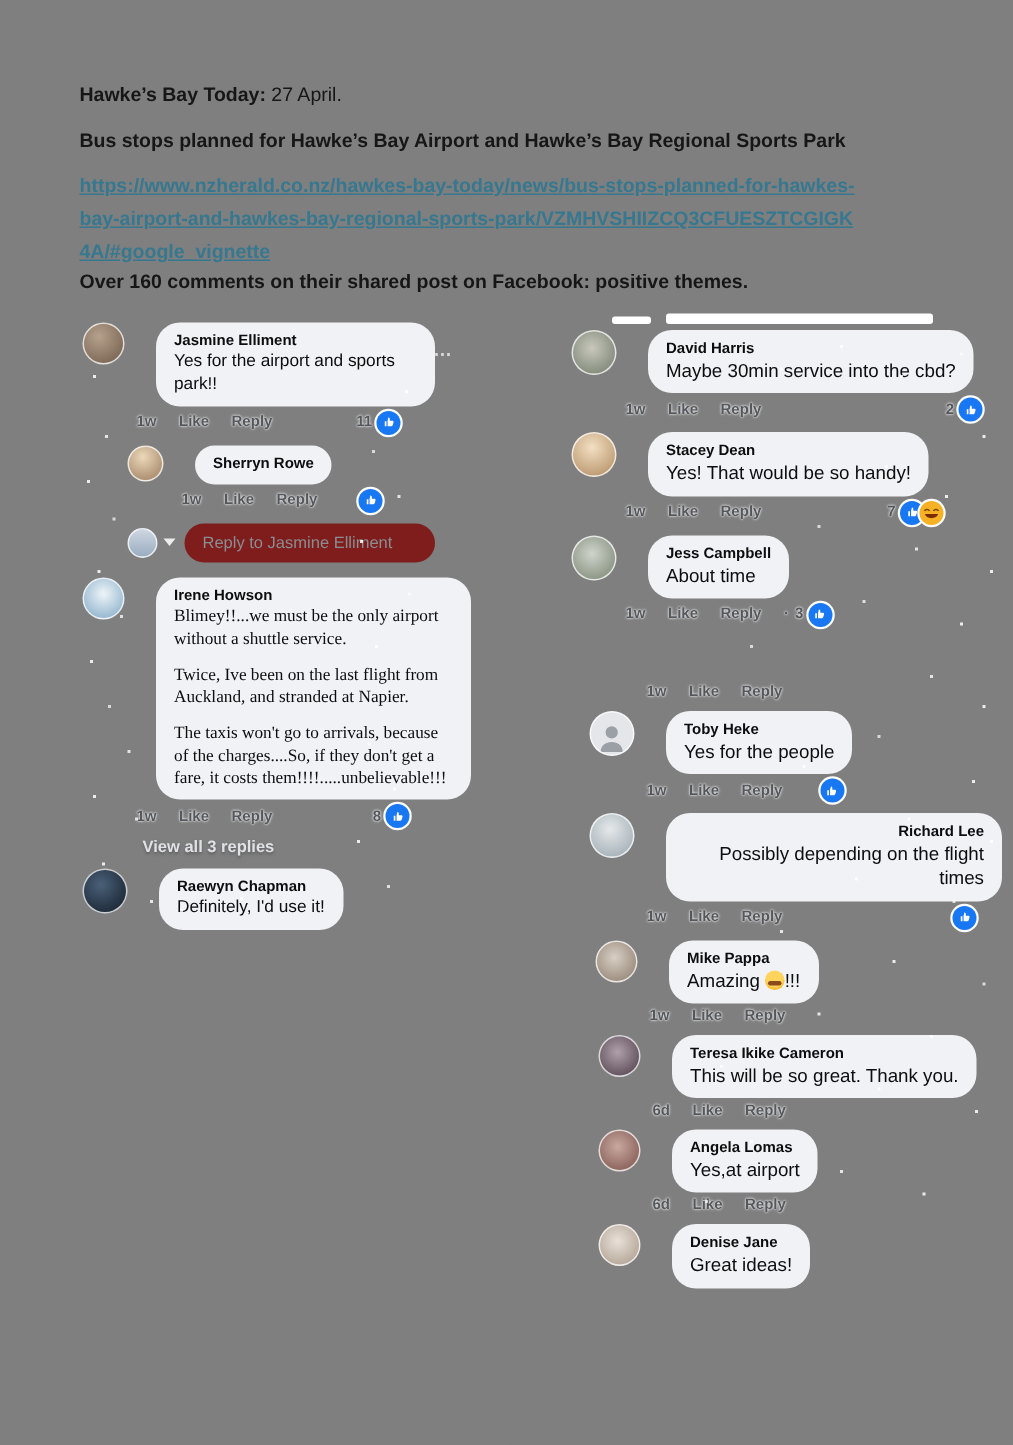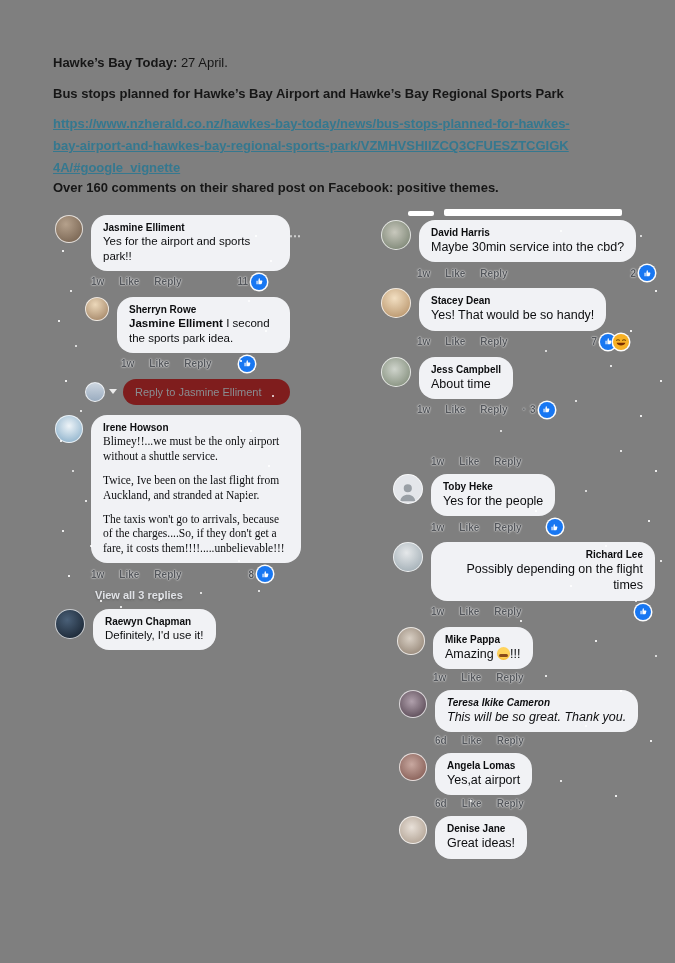--- a/index.html
+++ b/index.html
@@ -19,21 +19,21 @@
     color:#35788f;text-decoration:underline;font-size:13px;line-height:22px;font-weight:600;
   }
   #summary{top:180px;font-weight:700;}
 
   
   .col{position:absolute;}
   #col-left{left:55px;top:215px;width:235px;}
   #col-right{left:381px;top:220px;width:292px;}
 
   
-  .comment{display:flex;gap:8px;}
+  .comment{display:flex;gap:21px;}
   .avatar{
     border-radius:50%;flex-shrink:0;width:28px;height:28px;
     border:1px solid rgba(255,255,255,.75);box-sizing:border-box;
   }
   .av-sm{width:24px;height:24px;}
   .bubble{
     background:#f1f2f5;border-radius:16px;padding:6px 12px 7px;
     display:inline-block;max-width:190px;
   }
   .bub-r{max-width:226px;}
@@ -186,21 +186,20 @@
             </svg>
           </span>
       </span>
     </div>
 
     <div class="comment indent">
       <div class="avatar av-sm av-sherryn"></div>
       <div>
         <div class="bubble" style="max-width:172px;">
           <div class="name">Sherryn Rowe</div>
-          <div class="txt"><b>Jasmine Elliment</b><span> I second the sports park idea.</span></div>
         </div>
       </div>
     </div>
     <div class="acts w-sherryn">
       <span class="lbl">1w</span>
       <span class="lbl">Like</span>
       <span class="lbl">Reply</span>
       <span class="rx-end">
         <span class="badge">
             <svg viewBox="0 0 24 24">
@@ -402,21 +401,21 @@
         <div class="txt txt-r"><span>Amazing </span><span class="emoji-grim"></span><span>!!!</span></div>
       </div>
     </div>
   </div>
   <div class="acts" style="margin-left:52px;">
     <span class="lbl">1w</span>
     <span class="lbl">Like</span>
     <span class="lbl">Reply</span>
   </div>
 
-  <div class="comment" style="margin-left:18px;font-style:italic;">
+  <div class="comment" style="margin-left:18px;">
     <div class="avatar av-teresa"></div>
     <div>
       <div class="bubble bub-r">
         <div class="name">Teresa Ikike Cameron</div>
         <div class="txt txt-r">This will be so great. Thank you.</div>
       </div>
     </div>
   </div>
   <div class="acts" style="margin-left:54px;">
     <span class="lbl">6d</span>

